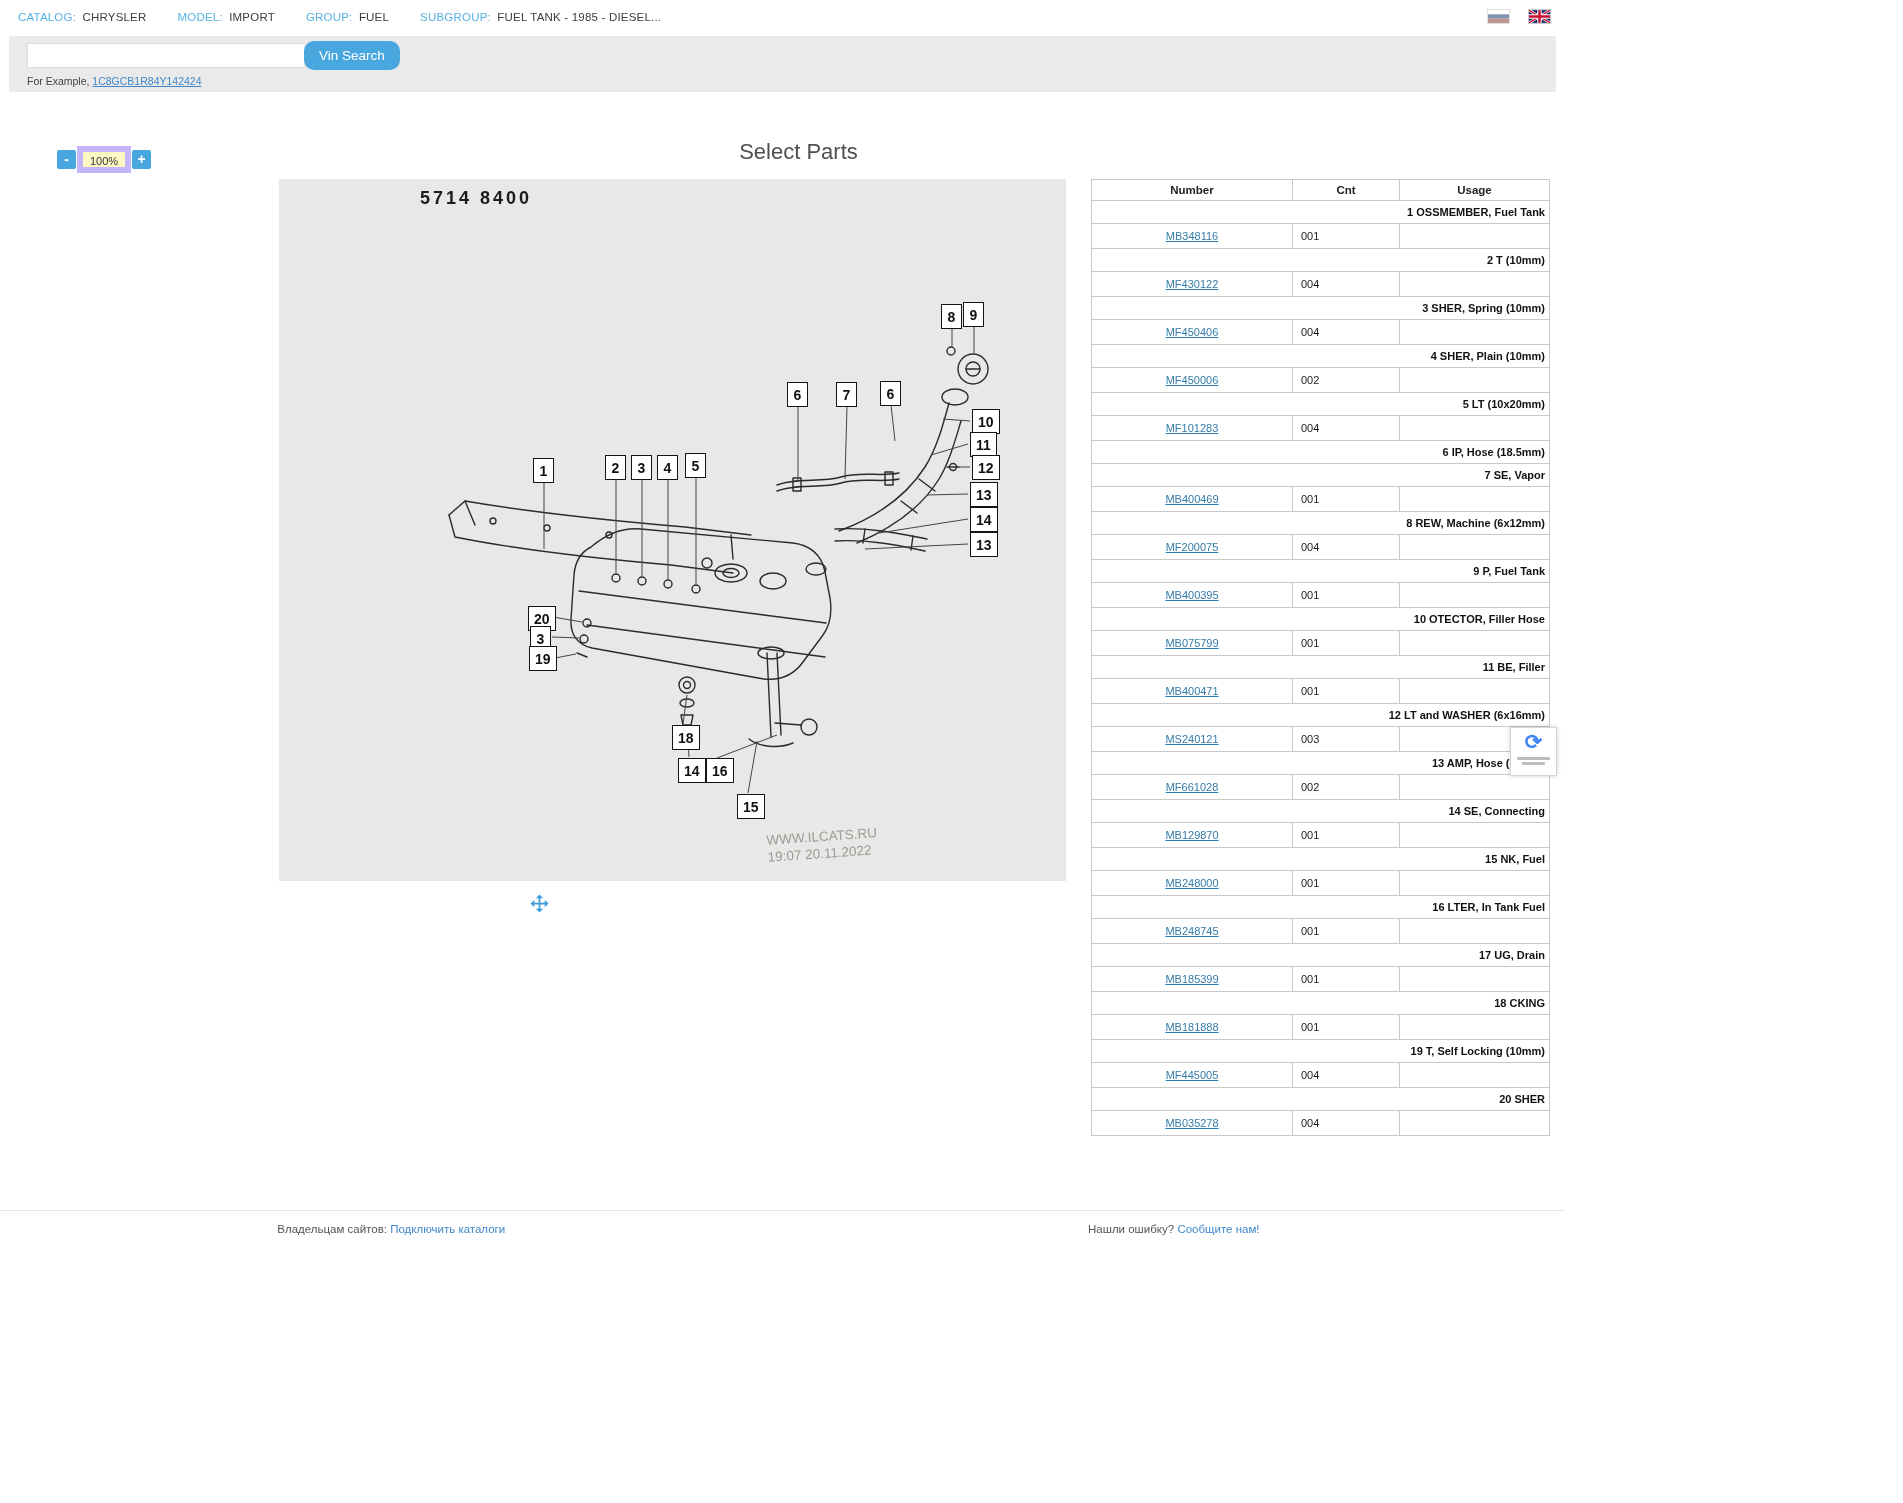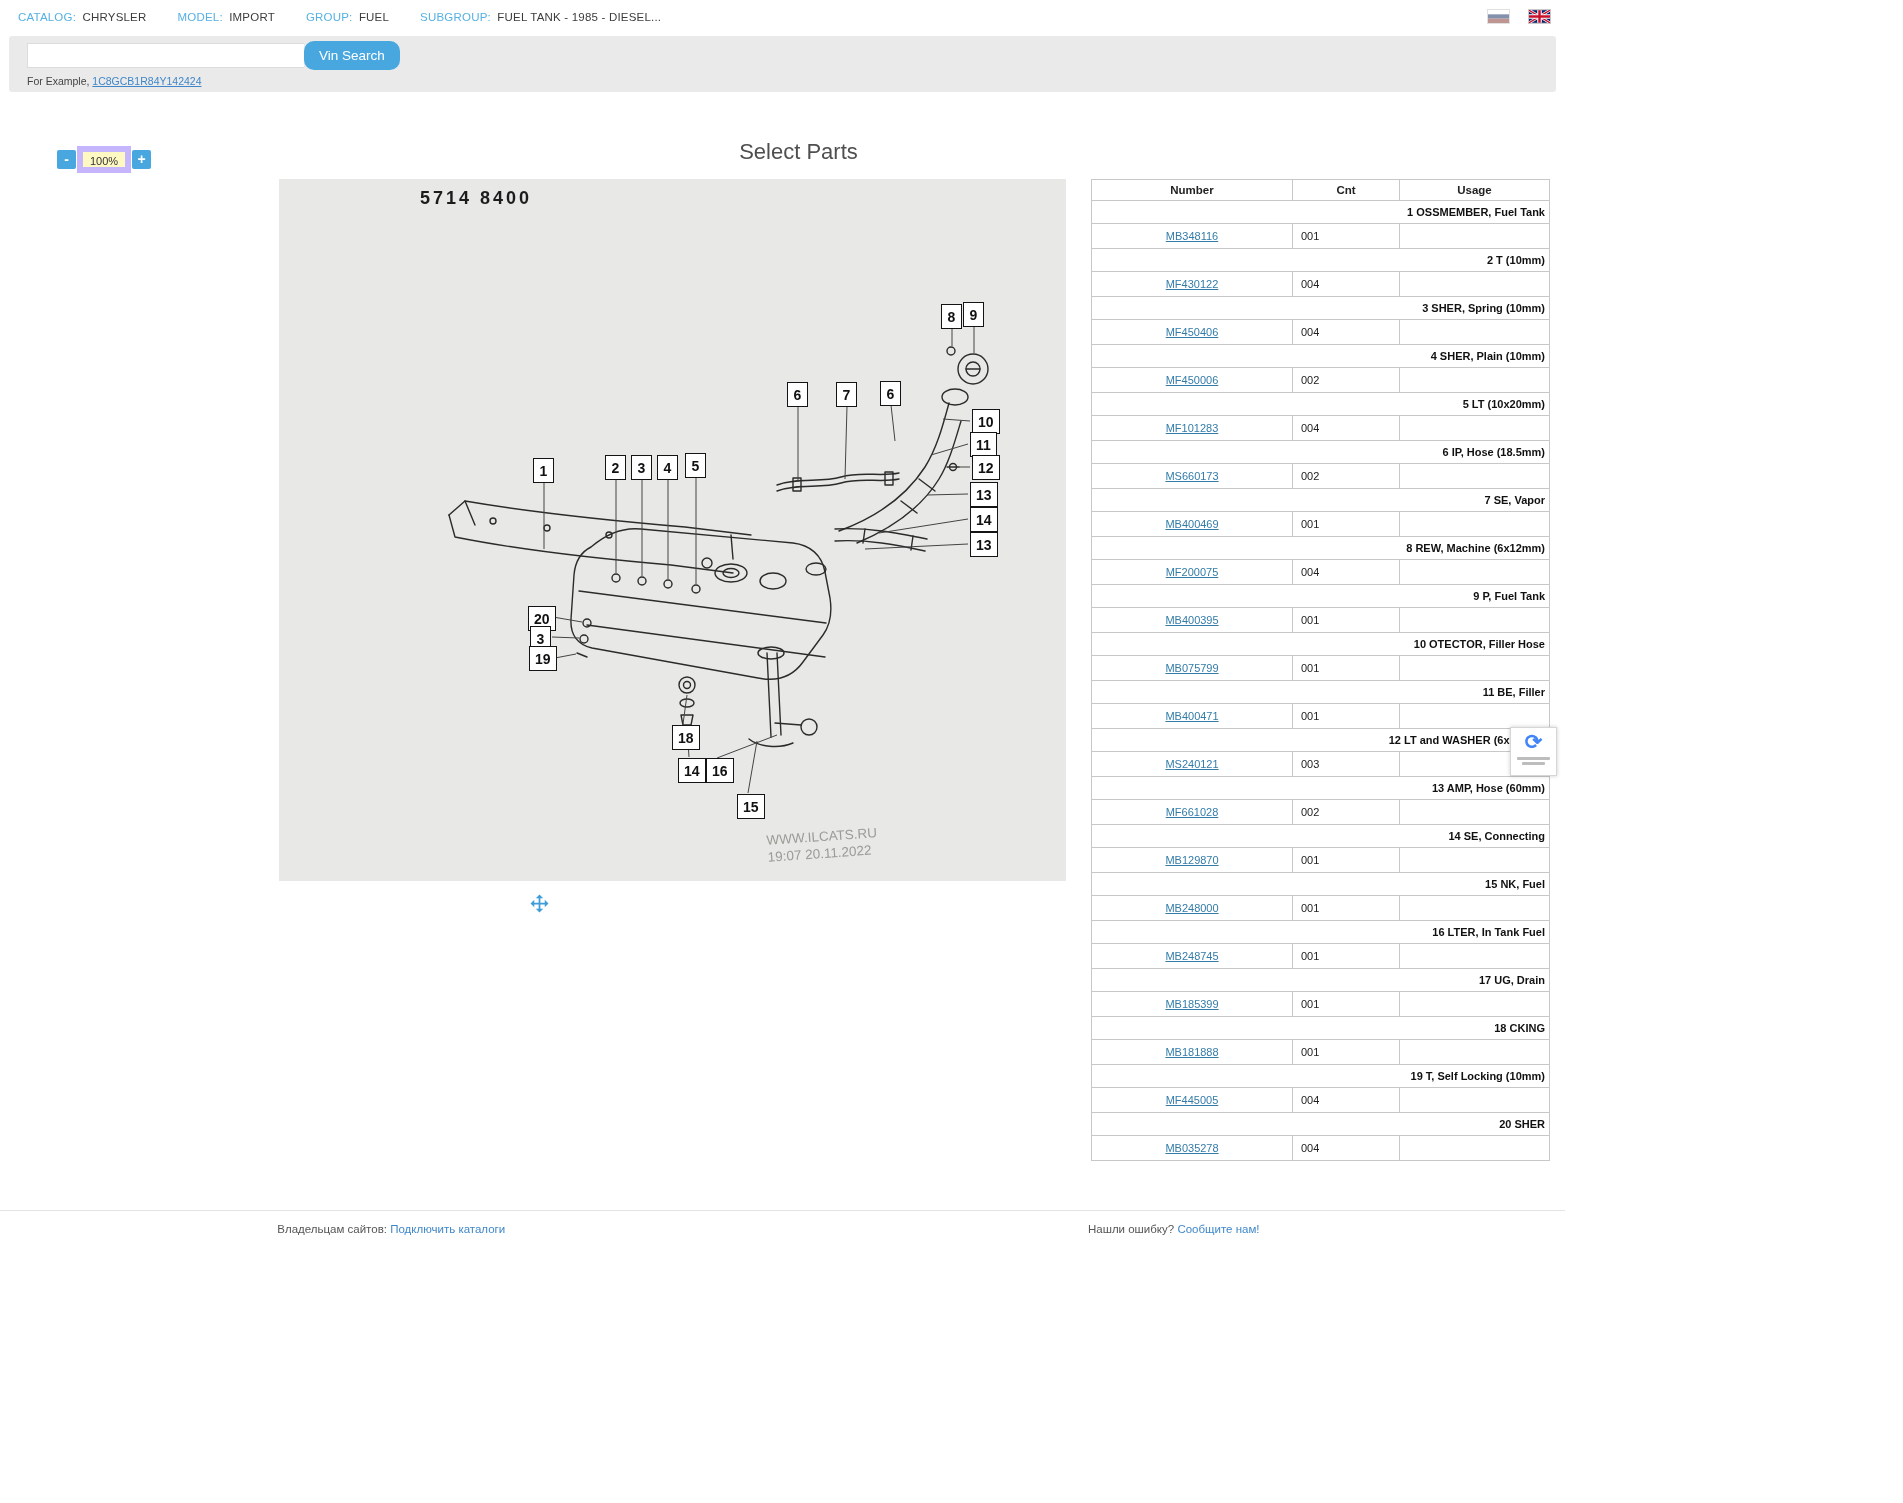--- a/index.html
+++ b/index.html
@@ -311,25 +311,20 @@
           <td colspan="3">5 LT (10x20mm)</td>
         </tr>
         <tr class="part-row">
           <td class="num"><a href="#">MF101283</a></td>
           <td class="cnt">004</td>
           <td class="usage"></td>
         </tr>
         <tr class="group-row">
           <td colspan="3">6 IP, Hose (18.5mm)</td>
         </tr>
-        <tr class="part-row">
-          <td class="num"><a href="#">MS660173</a></td>
-          <td class="cnt">002</td>
-          <td class="usage"></td>
-        </tr>
         <tr class="group-row">
           <td colspan="3">7 SE, Vapor</td>
         </tr>
         <tr class="part-row">
           <td class="num"><a href="#">MB400469</a></td>
           <td class="cnt">001</td>
           <td class="usage"></td>
         </tr>
         <tr class="group-row">
           <td colspan="3">8 REW, Machine (6x12mm)</td>

